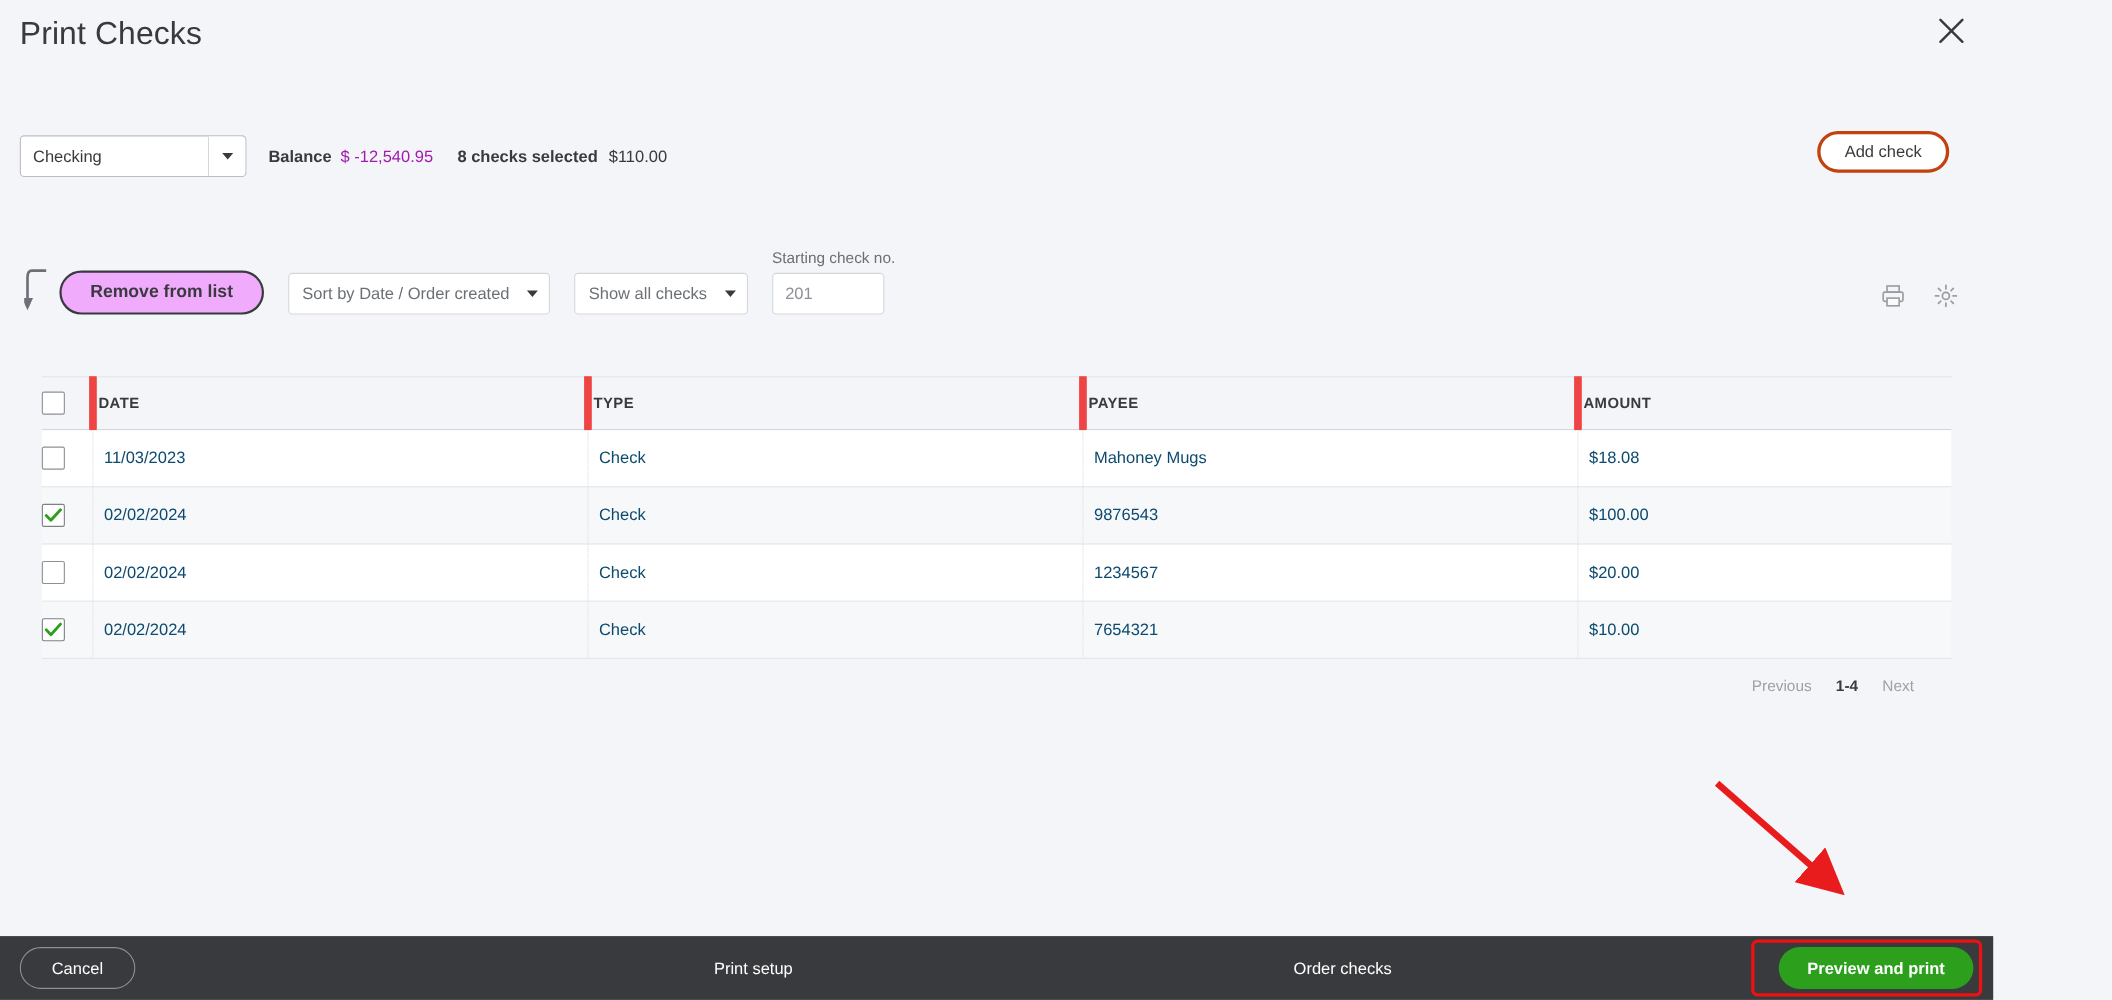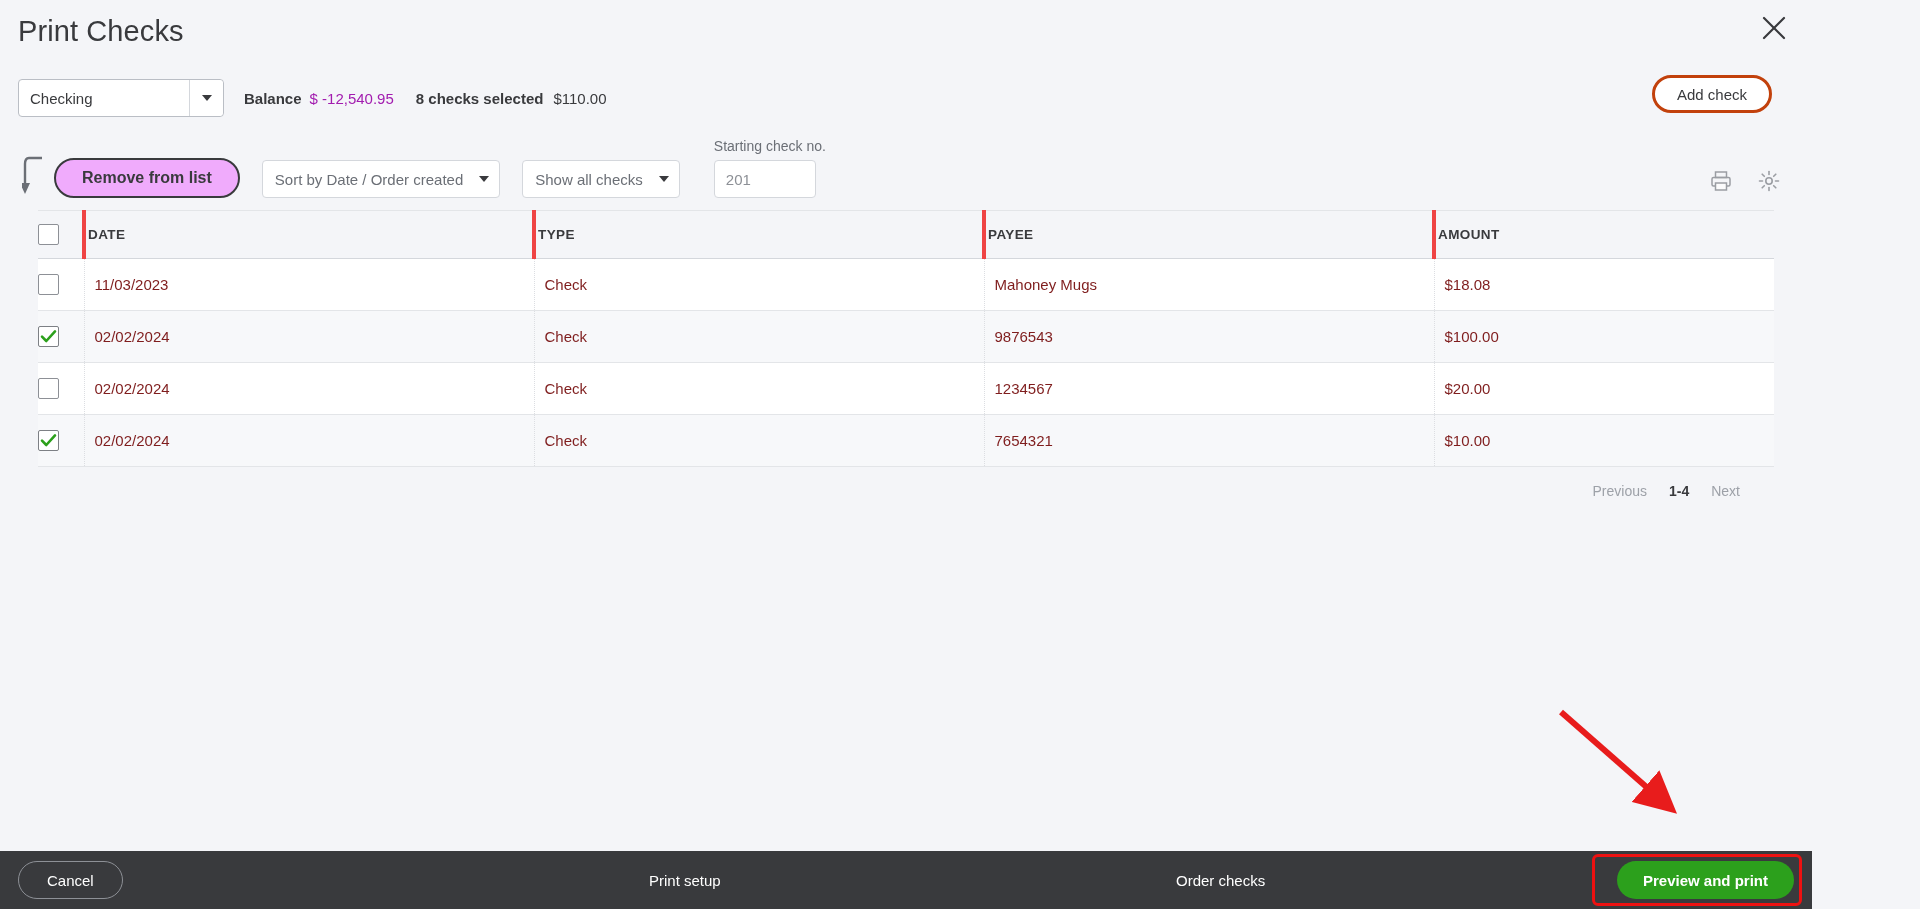--- a/index.html
+++ b/index.html
@@ -6,21 +6,21 @@
   html, body {
     width: 1920px; height: 909px;
     font-family: "Liberation Sans", sans-serif;
     background: #f4f5f8;
     overflow: hidden;
   }
   #app {
     position: relative;
     width: 1812px; height: 909px;
     background: #f4f5f8;
-    display: flex; flex-direction: column;
+    display: flex; flex-direction: column; gap: 44px;
   }
 
   
   .titlebar {
     position: relative;
     height: 62px;
     flex: 0 0 62px;
     display: flex; align-items: center;
   }
   .page-title {
@@ -123,21 +123,21 @@
     border-radius: 4px;
     display: flex; align-items: center;
     padding: 0 10px 0 12px;
     margin-left: 22px;
     cursor: pointer;
   }
   .dd .txt { font-size: 15px; color: #6b6f76; white-space: nowrap; }
   .dd .caret { margin-left: 16px; border-top-color:#393a3d; }
 
   .checkno {
-    margin-left: 34px;
+    margin-left: 22px;
     display: flex; flex-direction: column;
   }
   .checkno .cap {
     font-size: 14px; color: #6b6f76;
     margin-bottom: 6px;
   }
   .checkno input {
     width: 102px; height: 38px;
     border: 1px solid #d4d7dc;
     border-radius: 4px;
@@ -167,30 +167,30 @@
     border-bottom: 1px solid #d4d7dc;
     border-top: 1px solid #e3e5e8;
     background: #f4f5f8;
   }
   thead th.cbx { width: 46px; }
   .col-date { width: 450px; }
   .col-type { width: 450px; }
   .col-payee { width: 450px; }
   .col-amt { width: auto; }
   tbody td {
-    font-size: 15px; color: #7f1d1d;
+    font-size: 15px; color: #0c4a6e;
     padding: 15px 0;
     border-bottom: 1px solid #e3e5e8;
     border-left: 1px dotted #dcdee2;
     vertical-align: middle;
   }
   tbody td.cbx { border-left: none; width: 46px; }
   tbody tr.odd { background: #ffffff; }
   tbody tr.even { background: #f7f8fa; }
-  thead th.sep { border-left: 4px solid #ef4444; padding-left: 2px; }
+  thead th.sep { border-left: 7px solid #ef4444; padding-left: 2px; }
   tbody td.sep { padding-left: 10px; }
   thead th.cbx { border-left: none; }
 
   .cb {
     width: 21px; height: 21px;
     border: 1px solid #8d9096;
     border-radius: 2px;
     background: #fff;
     display: inline-flex; align-items: center; justify-content: center;
     cursor: pointer;

